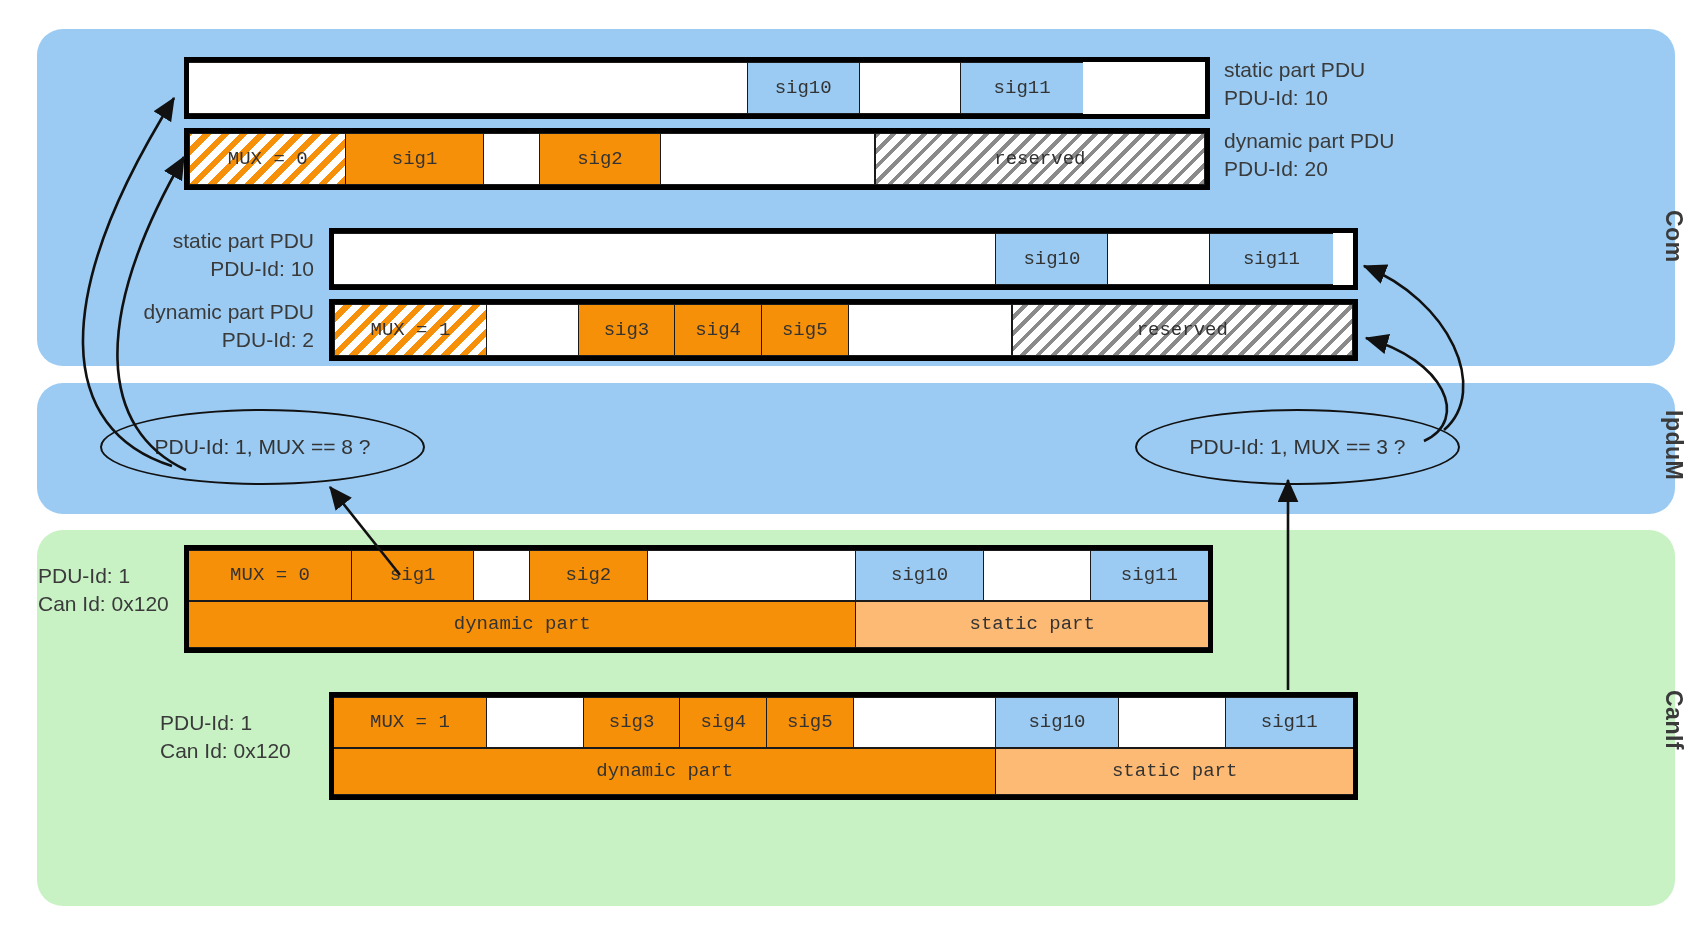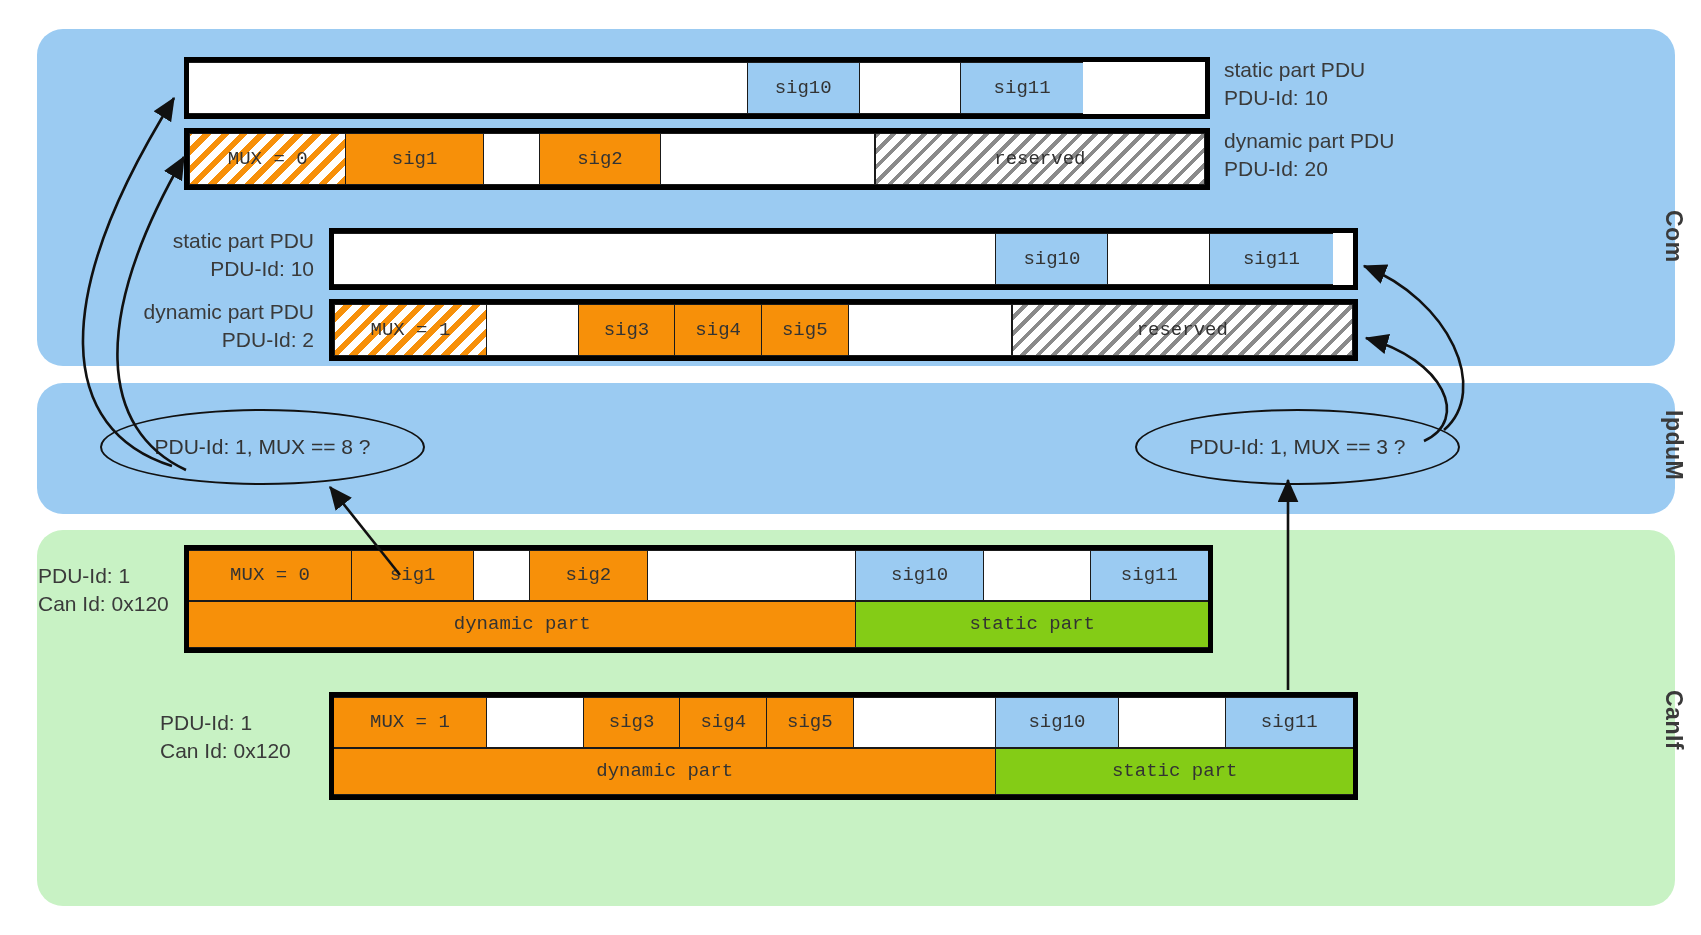--- a/index.html
+++ b/index.html
@@ -74,21 +74,21 @@
         -45deg, #f79009 0 6px, #ffffff 6px 13px);
     border: 1px solid #1a1a1a;
   }
   .seg.reserved {
     background-color: #ffffff;
     background-image: repeating-linear-gradient(
         -45deg, #8a8a8a 0 4px, #ffffff 4px 11px);
     border: 1px solid #1a1a1a;
   }
   .seg.part-dyn   { background: #f79009; border-top: 1px solid #1a1a1a; }
-  .seg.part-stat  { background: #84cc16; border-top: 1px solid #1a1a1a; }
+  .seg.part-stat  { background: #fdba74; border-top: 1px solid #1a1a1a; }
 
   
   .side-label {
     position: absolute;
     font-size: 21px;
     color: #3a3a3a;
     line-height: 1.35;
     white-space: nowrap;
   }
   .side-label.right-align { text-align: right; }

